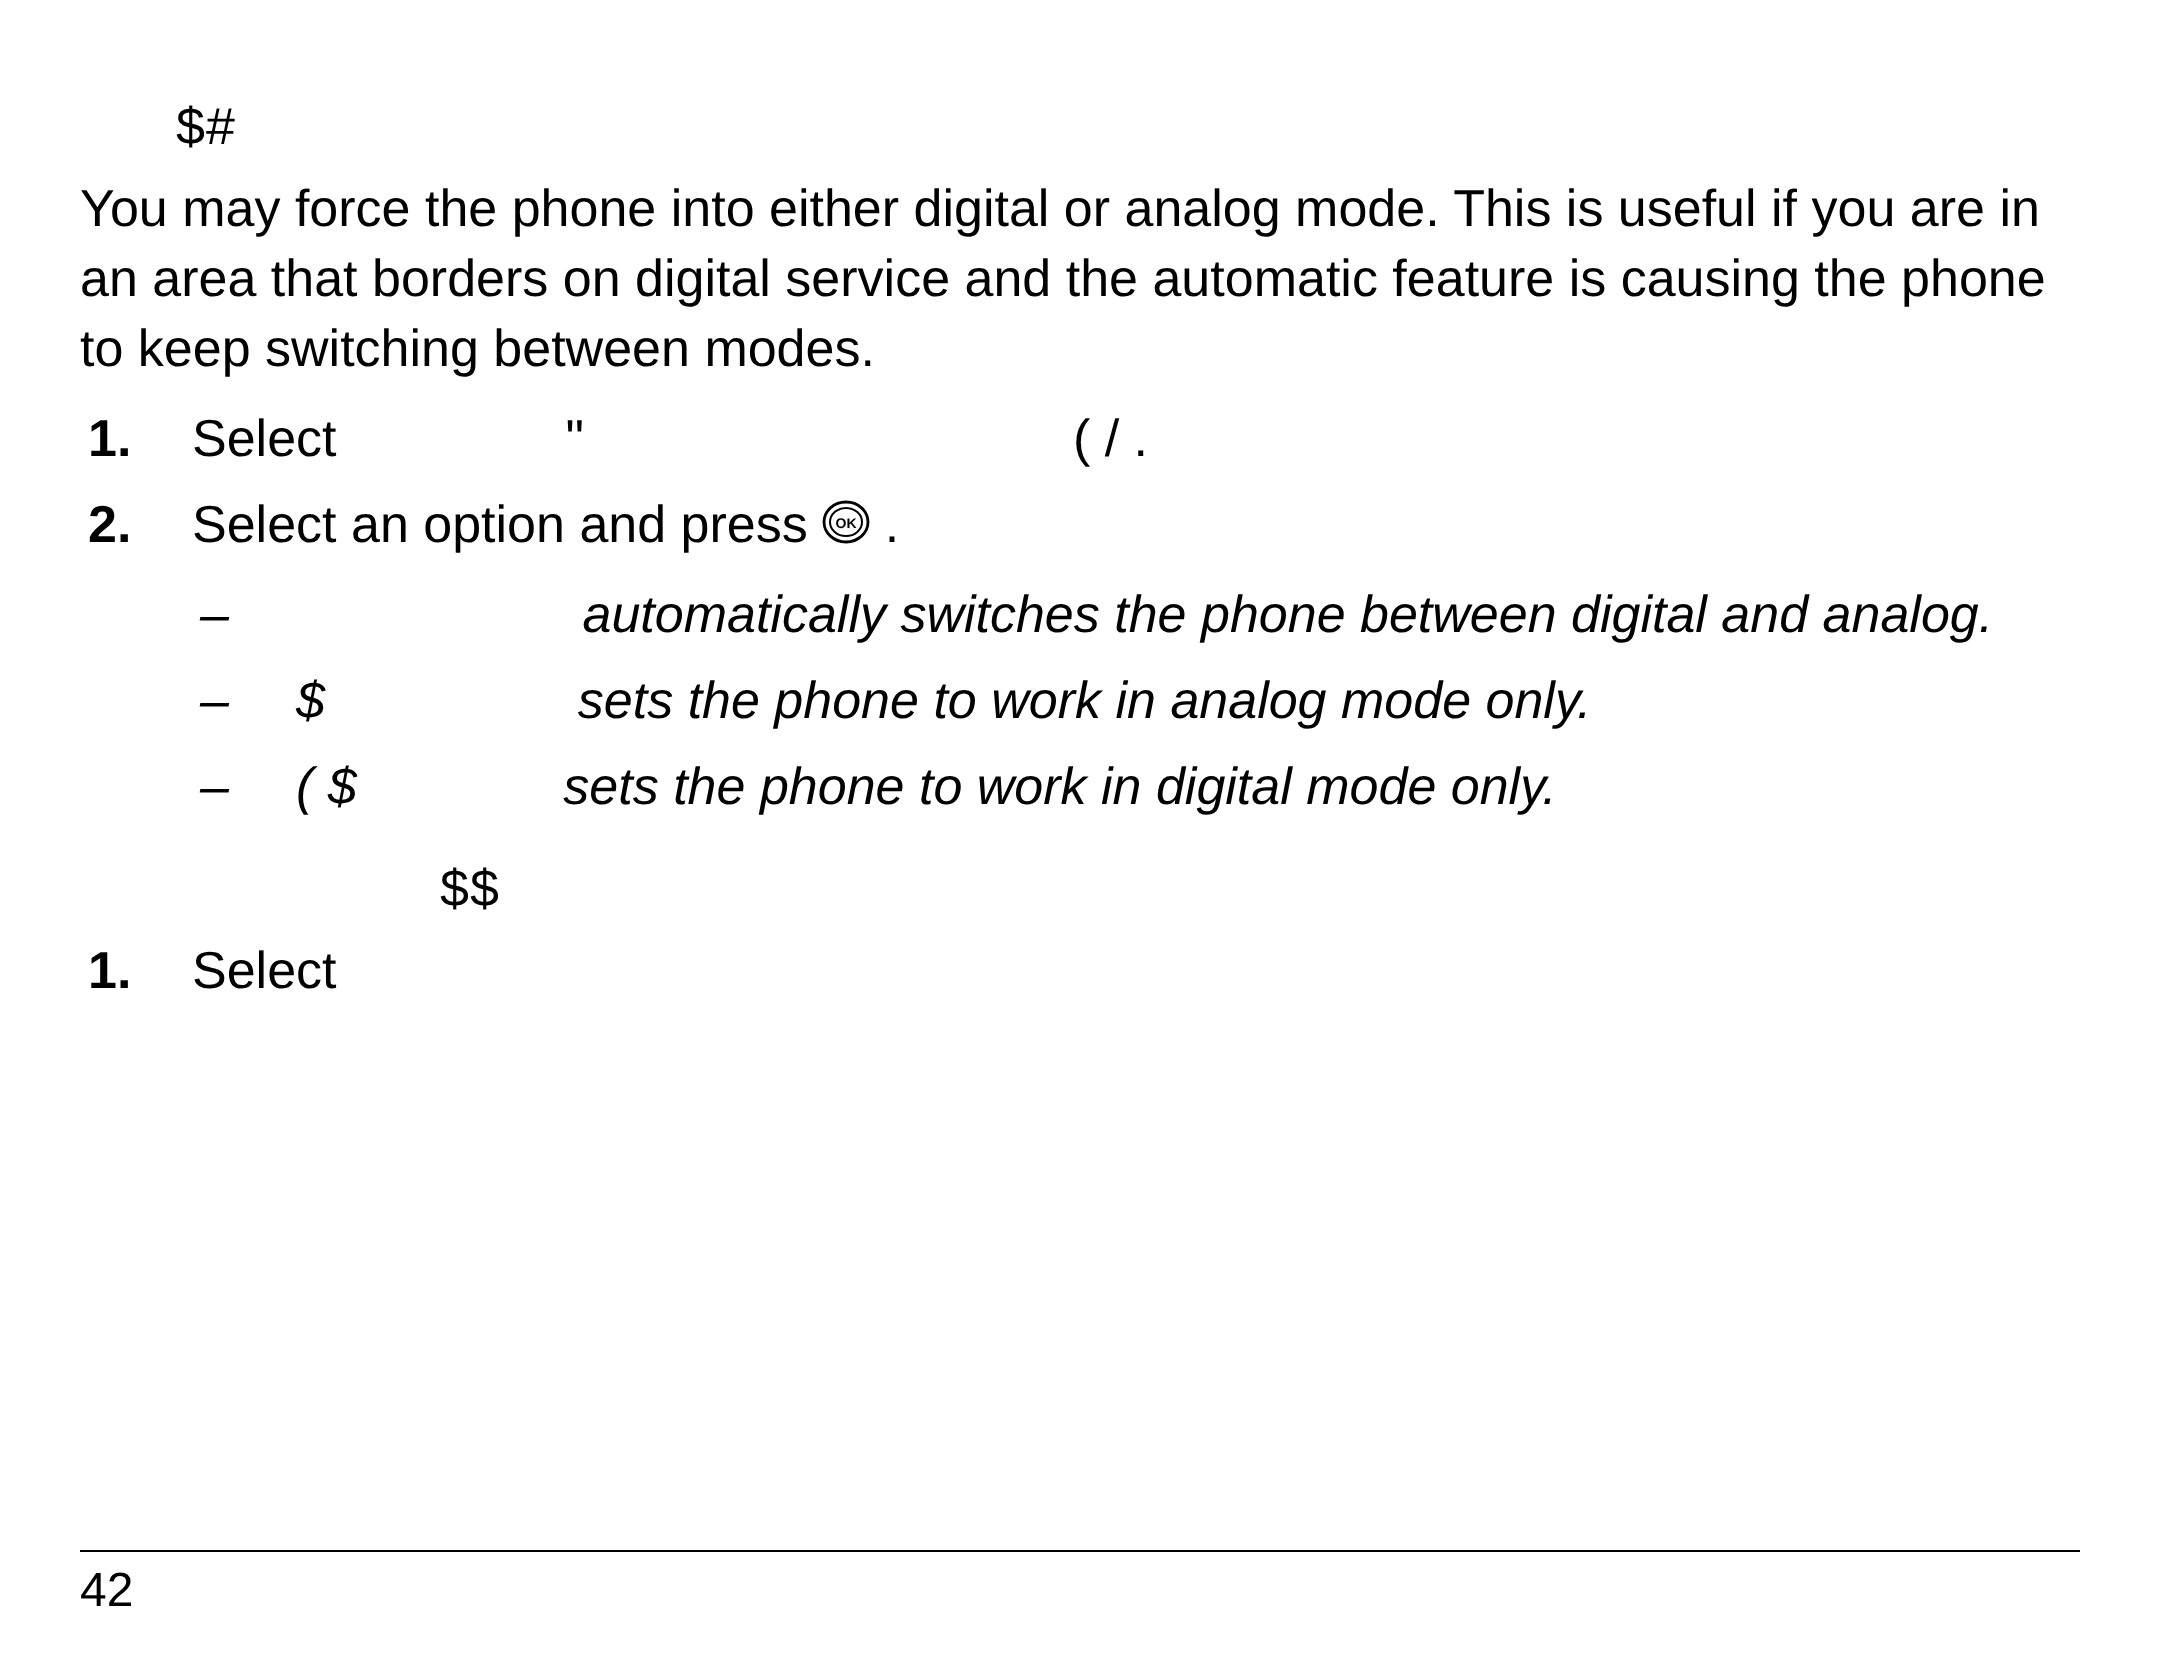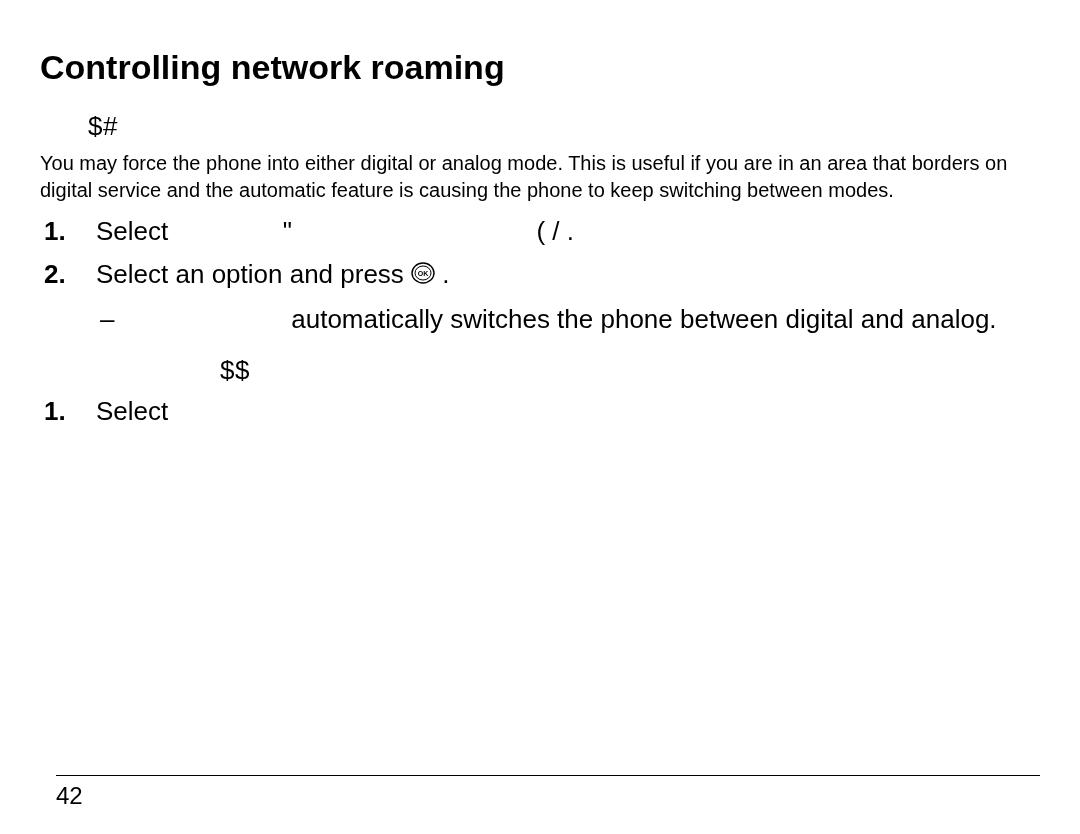--- a/index.html
+++ b/index.html
@@ -22,21 +22,21 @@
     font-size: 34px;
     font-weight: bold;
     margin: 0 0 24px 0;
   }
   .subhead {
     font-size: 26px;
     margin: 0 0 8px 48px;
     letter-spacing: 0.5px;
   }
   p.body {
-    font-size: 20px;
+    font-size: 26px;
     line-height: 1.35;
     margin: 0 0 10px 0;
   }
   ol.steps {
     list-style: none;
     padding: 0;
     margin: 0;
     counter-reset: step;
   }
   ol.steps > li {
@@ -58,20 +58,21 @@
     display: inline;
   }
   .key-icon {
     display: inline-block;
     vertical-align: middle;
   }
   ul.options {
     list-style: none;
     padding: 0;
     margin: 6px 0 12px 0;
+    font-style: italic;
   }
   ul.options > li {
     font-size: 26px;
     line-height: 1.35;
     margin: 8px 0;
     padding-left: 52px;
     position: relative;
   }
   ul.options > li::before {
     content: "–";
@@ -82,40 +83,39 @@
   .opt-prefix {
     display: inline-block;
     min-width: 112px;
   }
   .opt-prefix-wide {
     display: inline-block;
     min-width: 136px;
   }
   .footer {
     position: absolute;
-    left: 56px;
+    left: 40px;
     right: 40px;
     bottom: 24px;
   }
   .footer-rule {
     border: none;
     border-top: 1px solid #000;
     margin: 0 0 6px 0;
   }
   .footer-row {
     display: flex;
     justify-content: space-between;
     font-size: 24px;
   }
 </style>
 </head>
 <body>
 
 <div class="page">
-  <h1 class="section-title">Controlling network roaming</h1>
 
   <div class="subhead">$#</div>
 
   <p class="body">You may force the phone into either digital or analog mode. This is useful if you are in an area that borders on digital service and the automatic feature is causing the phone to keep switching between modes.</p>
 
   <ol class="steps">
     <li>
       <span class="step-inline">Select</span>
       <span class="step-inline" style="display:inline-block;width:100px;"></span>
       <span class="step-inline">"</span>
@@ -131,20 +131,28 @@
           <text x="12" y="15" text-anchor="middle" font-size="7" font-family="Arial" font-weight="bold">OK</text>
         </svg>
       </span>
       <span class="step-inline">.</span>
 
       <ul class="options">
         <li>
           <span class="opt-prefix-wide"></span>
           <span>automatically switches the phone between digital and analog.</span>
         </li>
+        <li>
+          <span class="opt-prefix">$</span>&nbsp;&nbsp;&nbsp;
+          <span>sets the phone to work in analog mode only.</span>
+        </li>
+        <li>
+          <span class="opt-prefix">(        $</span>&nbsp;&nbsp;
+          <span>sets the phone to work in digital mode only.</span>
+        </li>
       </ul>
     </li>
   </ol>
 
   <div class="subhead" style="margin-top:18px;margin-left:180px;">$$</div>
 
 
   <ol class="steps">
     <li>
       <span>Select</span>

